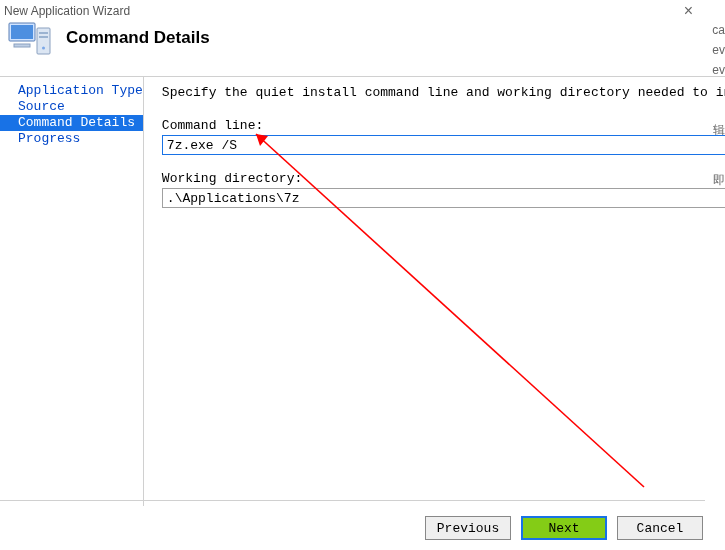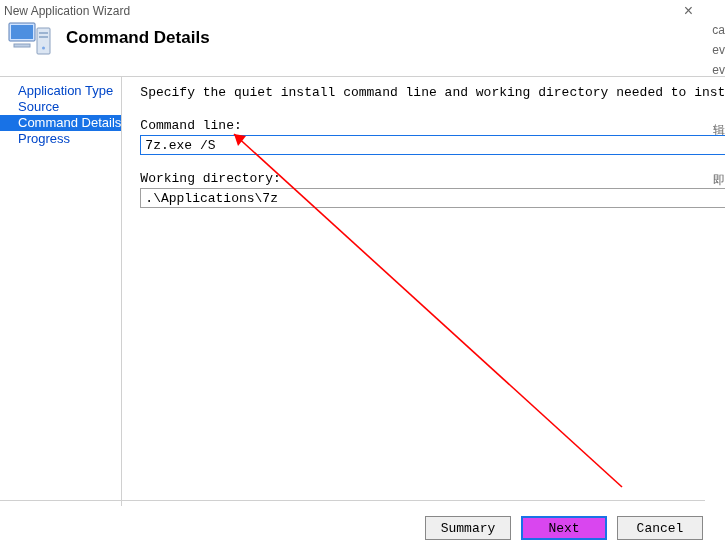--- a/index.html
+++ b/index.html
@@ -63,21 +63,21 @@
   .body {
     position: absolute;
     top: 76px; left: 0;
     width: 705px; height: 430px;
     display: flex;
   }
   .sidebar {
     width: 185px;
     border-top: 1px solid #d0d0d0;
     padding-top: 6px;
-    font-family: Liberation Sans, sans-serif;
+    font-family: Liberation Mono, monospace;
     font-size: 13px;
   }
   .sidebar-item {
     padding: 0 0 0 18px;
     height: 16px;
     line-height: 16px;
     color: #0046c8;
     cursor: pointer;
     white-space: nowrap;
   }
@@ -126,21 +126,21 @@
     width: 86px; height: 24px;
     border: 1px solid #888;
     background: #efefef;
     font-family: "Courier New", monospace;
     font-size: 13px;
     cursor: pointer;
     padding: 0;
   }
   .btn.primary {
     border: 2px solid #1872e6;
-    background: #d946ef;
+    background: #84cc16;
   }
   .body-divider {
     position: absolute;
     left: 0; right: 20px;
     top: 500px;
     border-top: 1px solid #d0d0d0;
   }
   .arrow {
     position: absolute;
     pointer-events: none;
@@ -207,18 +207,18 @@
       <svg class="arrow" style="left:100px; top:45px;" width="420" height="380">
         <line x1="400" y1="365" x2="12" y2="12" stroke="#ff0000" stroke-width="1.6"></line>
         <polygon points="12,12 24,14 16,24" fill="#ff0000"></polygon>
       </svg>
     </div>
   </div>
 
   <div class="body-divider"></div>
 
   <div class="buttons">
-    <button class="btn">Summary</button>
+    <button class="btn">Previous</button>
     <button class="btn primary">Next</button>
     <button class="btn">Cancel</button>
   </div>
 
 </div>
 
 </body></html>

